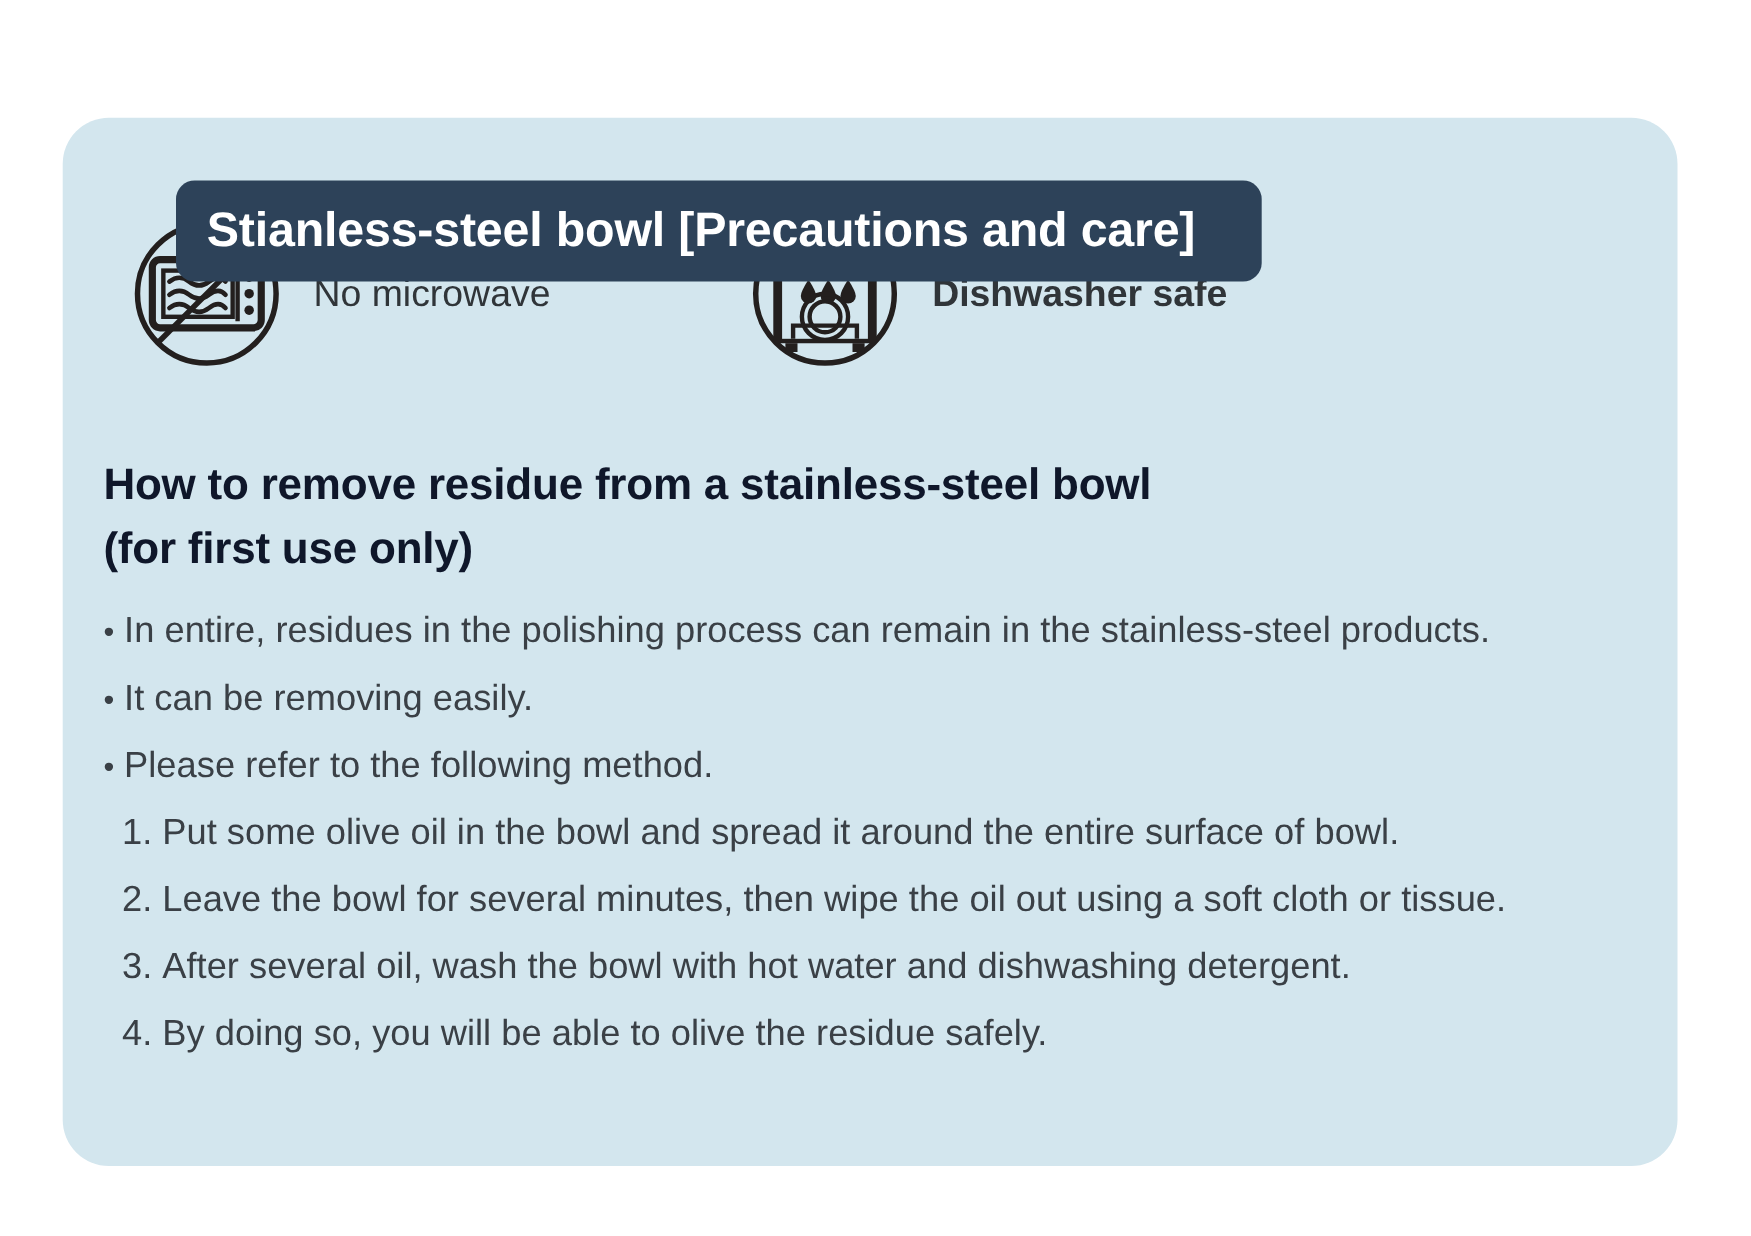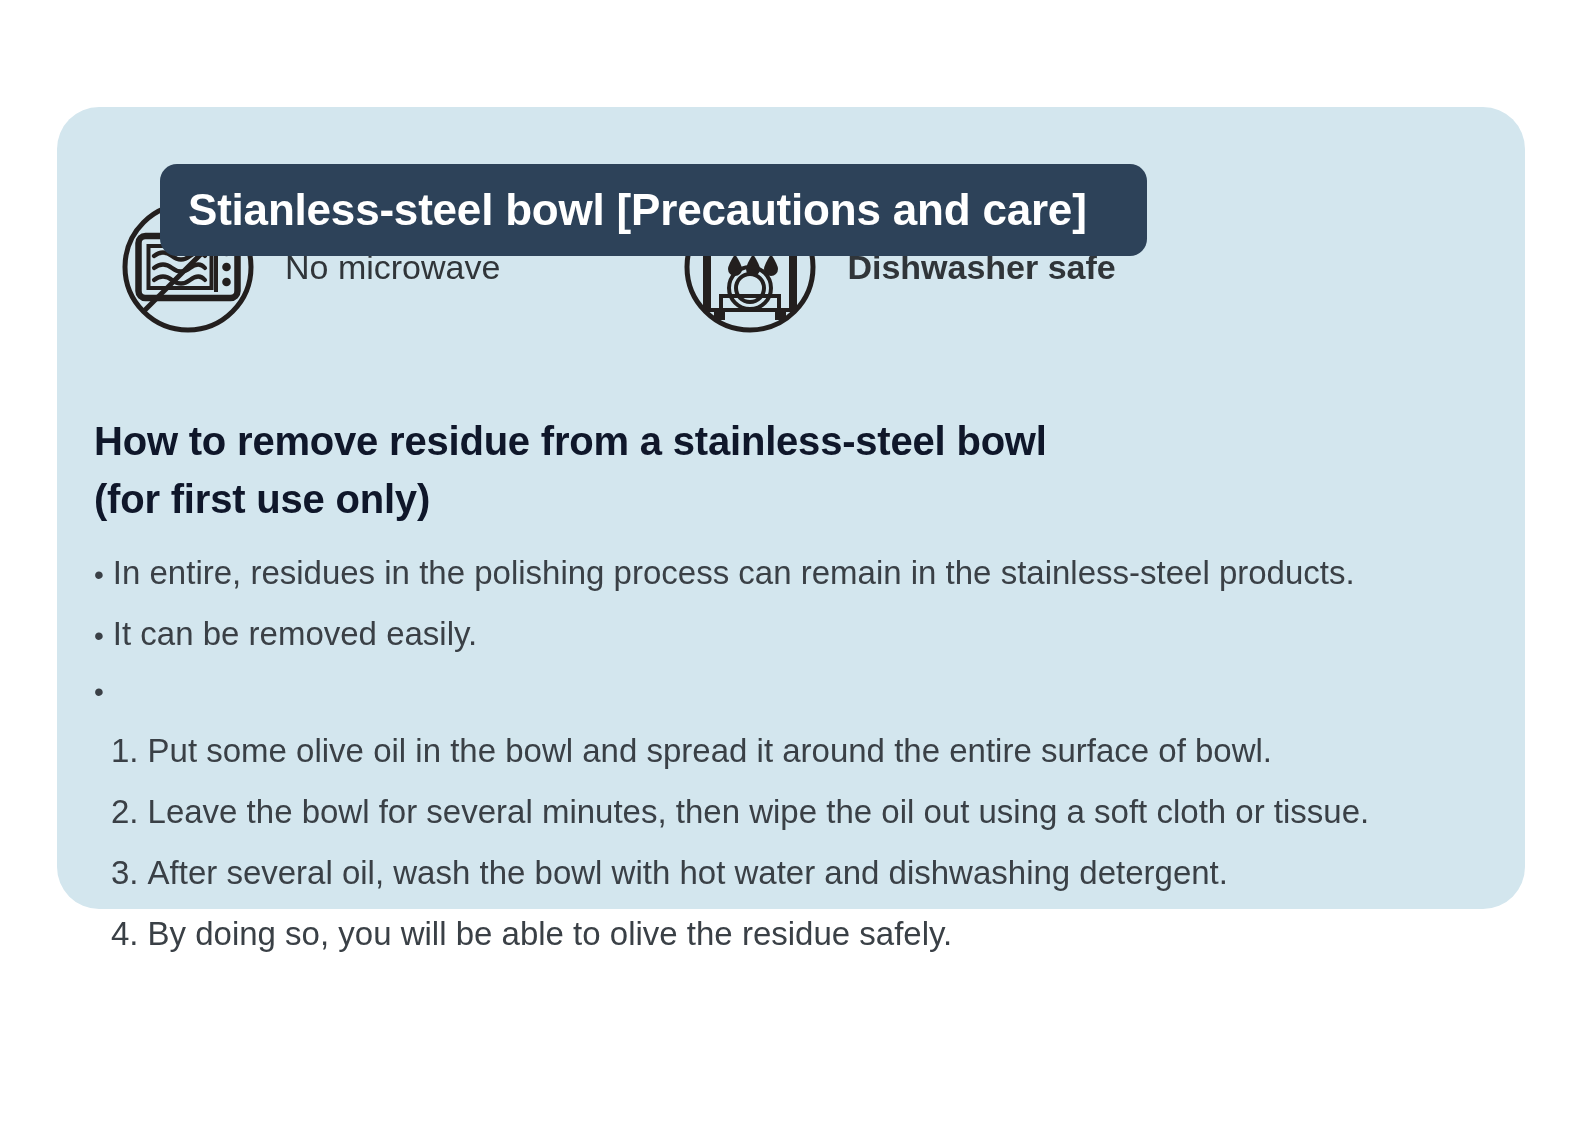--- a/index.html
+++ b/index.html
@@ -16,21 +16,21 @@
     font-family: "Liberation Sans", "DejaVu Sans", sans-serif;
     -webkit-font-smoothing: antialiased;
   }
 
   
   #care-card {
     position: absolute;
     left: 57px;
     top: 107px;
     width: 1468px;
-    height: 802px;
+    height: 953px;
     background: #d3e6ee;
     border-radius: 42px;
     box-sizing: border-box;
   }
 
   
   #header-pill {
     position: absolute;
     left: 103px;
     top: 57px;
@@ -198,24 +198,25 @@
 
     <div class="heading-line" id="heading-line-1">How to remove residue from a stainless-steel bowl</div>
     <div class="heading-line" id="heading-line-2">(for first use only)</div>
 
     <div class="bullet-line">
       <span class="bullet-mark">•</span>
       <span>In entire, residues in the polishing process can remain in the stainless-steel products.</span>
     </div>
     <div class="bullet-line">
       <span class="bullet-mark">•</span>
-      <span>It can be removed easily.</span>
+      <span>It can be removing easily.</span>
     </div>
     <div class="bullet-line">
       <span class="bullet-mark">•</span>
+      <span>Please refer to the following method.</span>
     </div>
 
     <div class="step-line">
       <span class="step-num">1.</span>
       <span>Put some olive oil in the bowl and spread it around the entire surface of bowl.</span>
     </div>
     <div class="step-line">
       <span class="step-num">2.</span>
       <span>Leave the bowl for several minutes, then wipe the oil out using a soft cloth or tissue.</span>
     </div>

